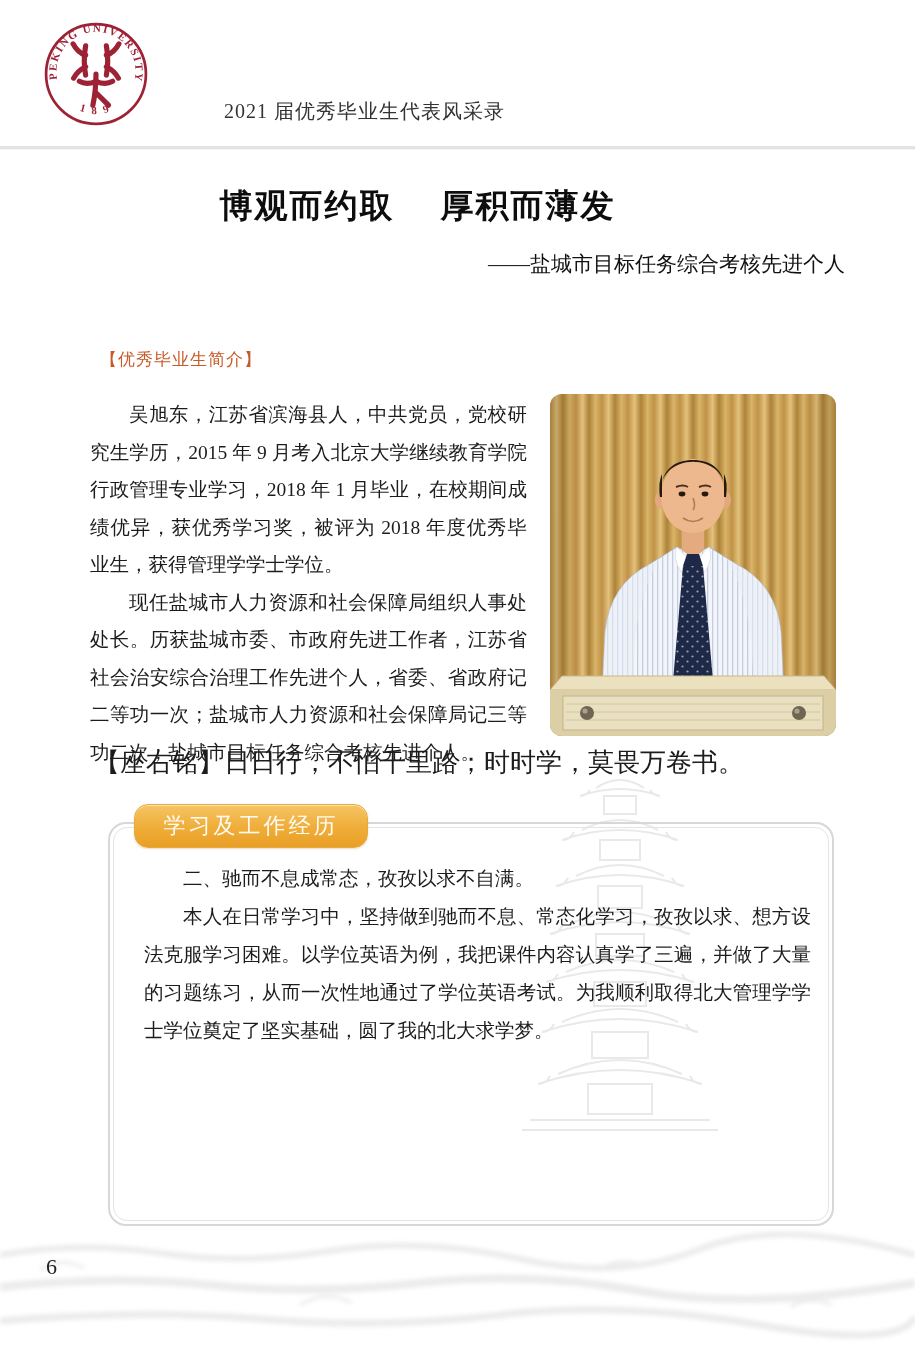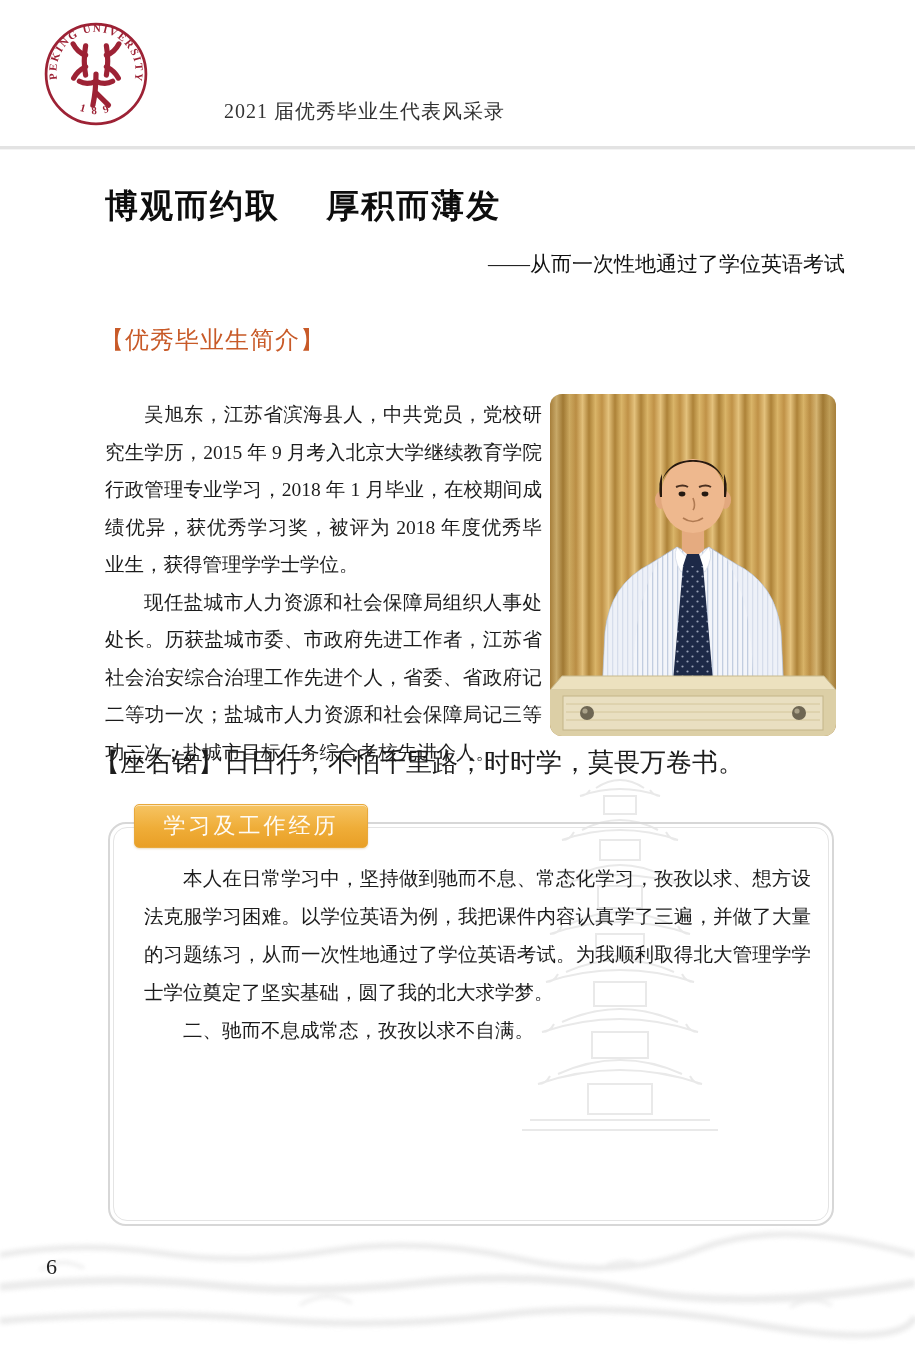--- a/index.html
+++ b/index.html
@@ -8,41 +8,41 @@
     font-family:"Liberation Serif","DejaVu Serif",serif;color:#1c1c1c;
     overflow:hidden;
   }
   .abs{position:absolute;}
 
   
   .hdr-title{left:224px;top:98px;font-size:20px;color:#333;letter-spacing:1px;}
   .hdr-rule{left:0;top:146px;width:915px;height:3px;background:#e3e3e3;border-bottom:1px solid #f4f4f4;}
 
   
-  .art-title{left:105px;top:184px;width:625px;
+  .art-title{left:105px;top:184px;width:625px;text-align:center;
     font-family:"Liberation Sans","DejaVu Sans",sans-serif;font-weight:700;
     font-size:33px;letter-spacing:2px;color:#0d0d0d;}
   .art-byline{left:105px;top:250px;width:740px;text-align:right;font-size:21px;color:#111;}
 
   
-  .sec-heading{left:100px;top:324px;font-family:"Liberation Sans","DejaVu Sans",sans-serif;
-    font-size:24px;color:#c85a28;letter-spacing:1px;}
-  .intro-text{left:105px;top:396px;width:437px;font-size:19.5px;line-height:37.5px;text-align:justify;}
+  .sec-heading{left:100px;top:348px;font-family:"Liberation Sans","DejaVu Sans",sans-serif;
+    font-size:17px;color:#c85a28;letter-spacing:1px;}
+  .intro-text{left:90px;top:396px;width:437px;font-size:19.5px;line-height:37.5px;text-align:justify;}
   .intro-text p{margin:0;text-indent:2em;}
   .motto{left:94px;top:745px;width:700px;font-size:26px;}
 
   
   .photo{left:550px;top:394px;width:286px;height:342px;border-radius:12px;overflow:hidden;
     box-shadow:0 0 0 1px rgba(120,100,60,.25) inset;}
   .photo svg{display:block;}
 
   
   .exp-box{left:108px;top:822px;width:722px;height:400px;border:2px solid #d7d7d7;border-radius:18px;}
   .exp-box-inner{position:absolute;left:3px;top:3px;right:3px;bottom:3px;border:1px solid #e4e4e4;border-radius:14px;}
-  .exp-tab{left:134px;top:804px;width:232px;height:42px;border-radius:5px;
+  .exp-tab{left:134px;top:804px;width:232px;height:42px;border-radius:14px;
     background:linear-gradient(180deg,#f6c463 0%,#efad38 55%,#e99f26 100%);
     border:1px solid #e8a93c;box-shadow:inset 0 1px 0 rgba(255,255,255,.55),0 1px 2px rgba(180,120,20,.25);
     display:flex;align-items:center;justify-content:center;z-index:3;}
   .exp-tab span{font-family:"Liberation Sans","DejaVu Sans",sans-serif;font-size:22px;
     letter-spacing:3px;color:rgba(255,255,255,.95);}
   .exp-text{left:144px;top:860px;width:667px;font-size:19.5px;line-height:38px;text-align:justify;z-index:2;}
   .exp-text p{margin:0;text-indent:2em;}
 
   
   .page-num{left:46px;top:1254px;font-size:22px;color:#222;}
@@ -112,21 +112,21 @@
       <path d="M50 57 Q41 61 34 57"></path>
       <path d="M50 57 Q59 61 66 57"></path>
       <path d="M50 68 Q57 75 62 80"></path>
     </g>
   </svg>
 </div>
 <div class="abs content hdr-title">2021 届优秀毕业生代表风采录</div>
 <div class="abs content hdr-rule"></div>
 
 <div class="abs content art-title">博观而约取　 厚积而薄发</div>
-<div class="abs content art-byline">——从而一次性地通过了学位英语考试</div>
+<div class="abs content art-byline">——盐城市目标任务综合考核先进个人</div>
 
 <div class="abs content sec-heading">【优秀毕业生简介】</div>
 
 <div class="abs content intro-text">
   <p>吴旭东，江苏省滨海县人，中共党员，党校研究生学历，2015 年 9 月考入北京大学继续教育学院行政管理专业学习，2018 年 1 月毕业，在校期间成绩优异，获优秀学习奖，被评为 2018 年度优秀毕业生，获得管理学学士学位。</p>
   <p>现任盐城市人力资源和社会保障局组织人事处处长。历获盐城市委、市政府先进工作者，江苏省社会治安综合治理工作先进个人，省委、省政府记二等功一次；盐城市人力资源和社会保障局记三等功二次；盐城市目标任务综合考核先进个人。</p>
 </div>
 
 <div class="abs content photo">
   <svg width="286" height="342" viewBox="0 0 286 342">
@@ -197,17 +197,17 @@
 
 <div class="abs content motto">【座右铭】日日行，不怕千里路；时时学，莫畏万卷书。</div>
 
 <div class="abs content exp-box">
   <div class="exp-box-inner"></div>
 </div>
 <div class="abs content exp-tab">
   <span>学习及工作经历</span>
 </div>
 <div class="abs content exp-text">
+  <p>二、驰而不息成常态，孜孜以求不自满。</p>
   <p>本人在日常学习中，坚持做到驰而不息、常态化学习，孜孜以求、想方设法克服学习困难。以学位英语为例，我把课件内容认真学了三遍，并做了大量的习题练习，从而一次性地通过了学位英语考试。为我顺利取得北大管理学学士学位奠定了坚实基础，圆了我的北大求学梦。</p>
-  <p>二、驰而不息成常态，孜孜以求不自满。</p>
 </div>
 
 <div class="abs content page-num">6</div>
 
 </body></html>

